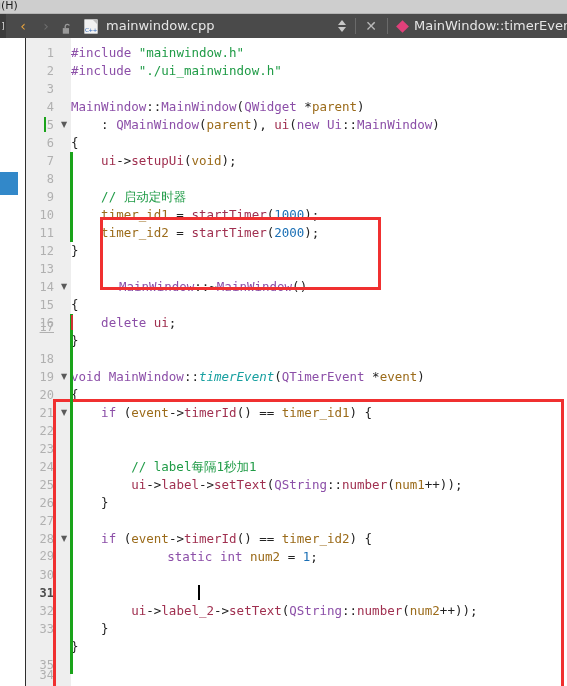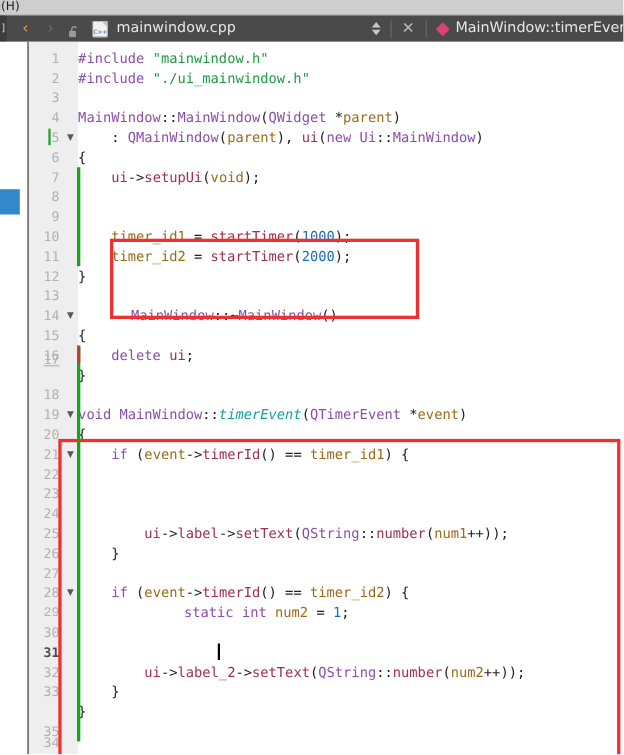--- a/index.html
+++ b/index.html
@@ -345,33 +345,35 @@
       </div>
     <div class="code-area" id="code-area">
         <div class="code-line" style="top: 6px;"><span class="t-pre">#include</span> <span class="t-str">"mainwindow.h"</span></div>
         <div class="code-line" style="top: 24px;"><span class="t-pre">#include</span> <span class="t-str">"./ui_mainwindow.h"</span></div>
         <div class="code-line" style="top: 42px;"></div>
         <div class="code-line" style="top: 60px;"><span class="t-cls">MainWindow</span>::<span class="t-cls">MainWindow</span>(<span class="t-type">QWidget</span> *<span class="t-var">parent</span>)</div>
         <div class="code-line" style="top: 78px;">    : <span class="t-type">QMainWindow</span>(<span class="t-var">parent</span>), <span class="t-memb">ui</span>(<span class="t-kw">new</span> <span class="t-type">Ui</span>::<span class="t-cls">MainWindow</span>)</div>
         <div class="code-line" style="top: 96px;">{</div>
         <div class="code-line" style="top: 114px;">    <span class="t-memb">ui</span>-&gt;<span class="t-memb">setupUi</span>(<span class="t-var">void</span>);</div>
         <div class="code-line" style="top: 132px;"></div>
+        <div class="code-line" style="top: 150px;">    <span class="t-cmt">// 启动定时器</span></div>
         <div class="code-line" style="top: 168px;">    <span class="t-var">timer_id1</span> = <span class="t-memb">startTimer</span>(<span class="t-num">1000</span>);</div>
         <div class="code-line" style="top: 186px;">    <span class="t-var">timer_id2</span> = <span class="t-memb">startTimer</span>(<span class="t-num">2000</span>);</div>
         <div class="code-line" style="top: 204px;">}</div>
         <div class="code-line" style="top: 222px;"></div>
         <div class="code-line" style="top: 240px; margin-left: 48px;"><span class="t-cls">MainWindow</span>::~<span class="t-cls">MainWindow</span>()</div>
         <div class="code-line" style="top: 258px;">{</div>
         <div class="code-line" style="top: 276px;">    <span class="t-kw">delete</span> <span class="t-memb">ui</span>;</div>
         <div class="code-line" style="top: 294px;">}</div>
         <div class="code-line" style="top: 312px;"></div>
         <div class="code-line" style="top: 330px;"><span class="t-kw">void</span> <span class="t-cls">MainWindow</span>::<span class="t-fn">timerEvent</span>(<span class="t-type">QTimerEvent</span> *<span class="t-var">event</span>)</div>
         <div class="code-line" style="top: 348px;">{</div>
         <div class="code-line" style="top: 366px;">    <span class="t-kw">if</span> (<span class="t-var">event</span>-&gt;<span class="t-memb">timerId</span>() == <span class="t-var">timer_id1</span>) {</div>
         <div class="code-line" style="top: 402px;"></div>
+        <div class="code-line" style="top: 420px;">        <span class="t-cmt">// label每隔1秒加1</span></div>
         <div class="code-line" style="top: 438px;">        <span class="t-memb">ui</span>-&gt;<span class="t-memb">label</span>-&gt;<span class="t-memb">setText</span>(<span class="t-type">QString</span>::<span class="t-memb">number</span>(<span class="t-var">num1</span>++));</div>
         <div class="code-line" style="top: 456px;">    }</div>
         <div class="code-line" style="top: 474px;"></div>
         <div class="code-line" style="top: 492px;">    <span class="t-kw">if</span> (<span class="t-var">event</span>-&gt;<span class="t-memb">timerId</span>() == <span class="t-var">timer_id2</span>) {</div>
         <div class="code-line" style="top: 510px; padding-left: 36px;">        <span class="t-kw">static</span> <span class="t-kw">int</span> <span class="t-var">num2</span> = <span class="t-num">1</span>;</div>
         <div class="code-line" style="top: 528px;"></div>
         <div class="code-line" style="top: 564px;">        <span class="t-memb">ui</span>-&gt;<span class="t-memb">label_2</span>-&gt;<span class="t-memb">setText</span>(<span class="t-type">QString</span>::<span class="t-memb">number</span>(<span class="t-var">num2</span>++));</div>
         <div class="code-line" style="top: 582px;">    }</div>
         <div class="code-line" style="top: 600px;">}</div>
         <div class="code-line" style="top: 618px;"></div>

